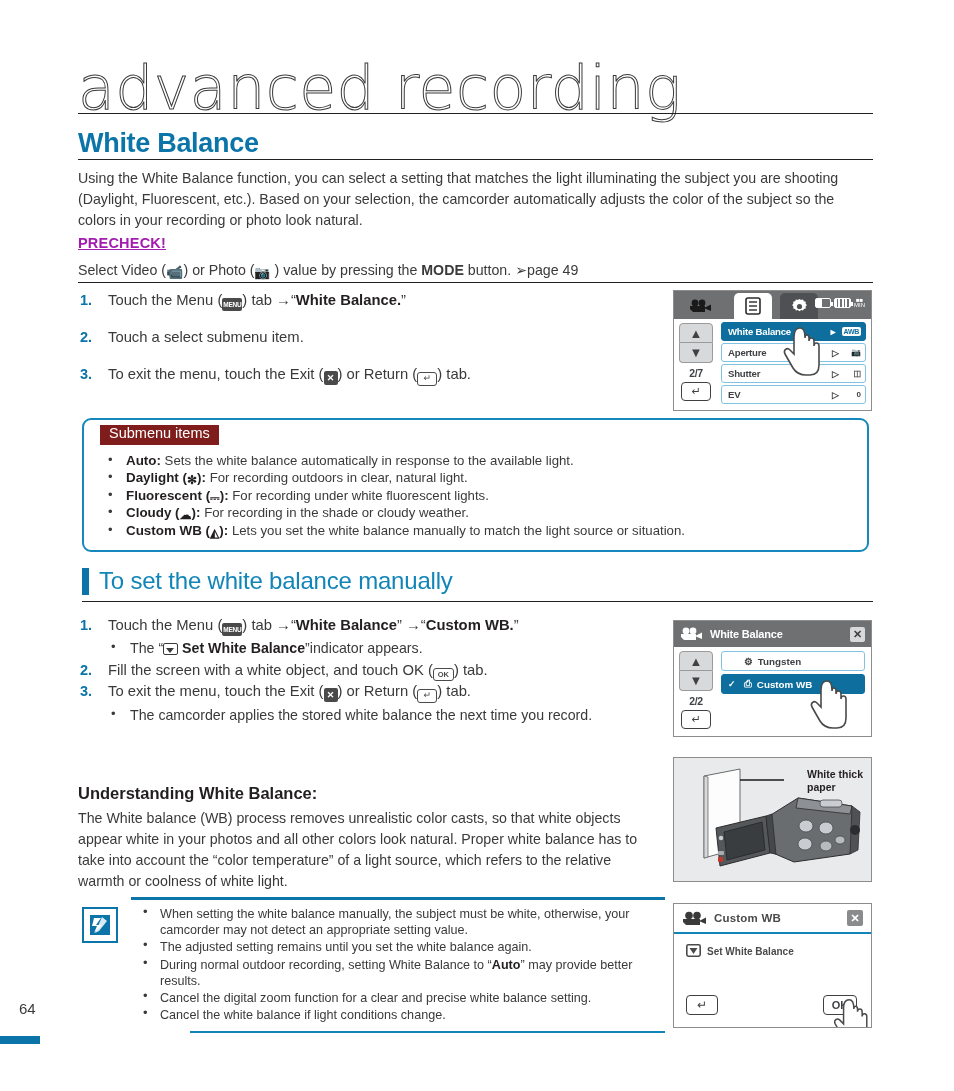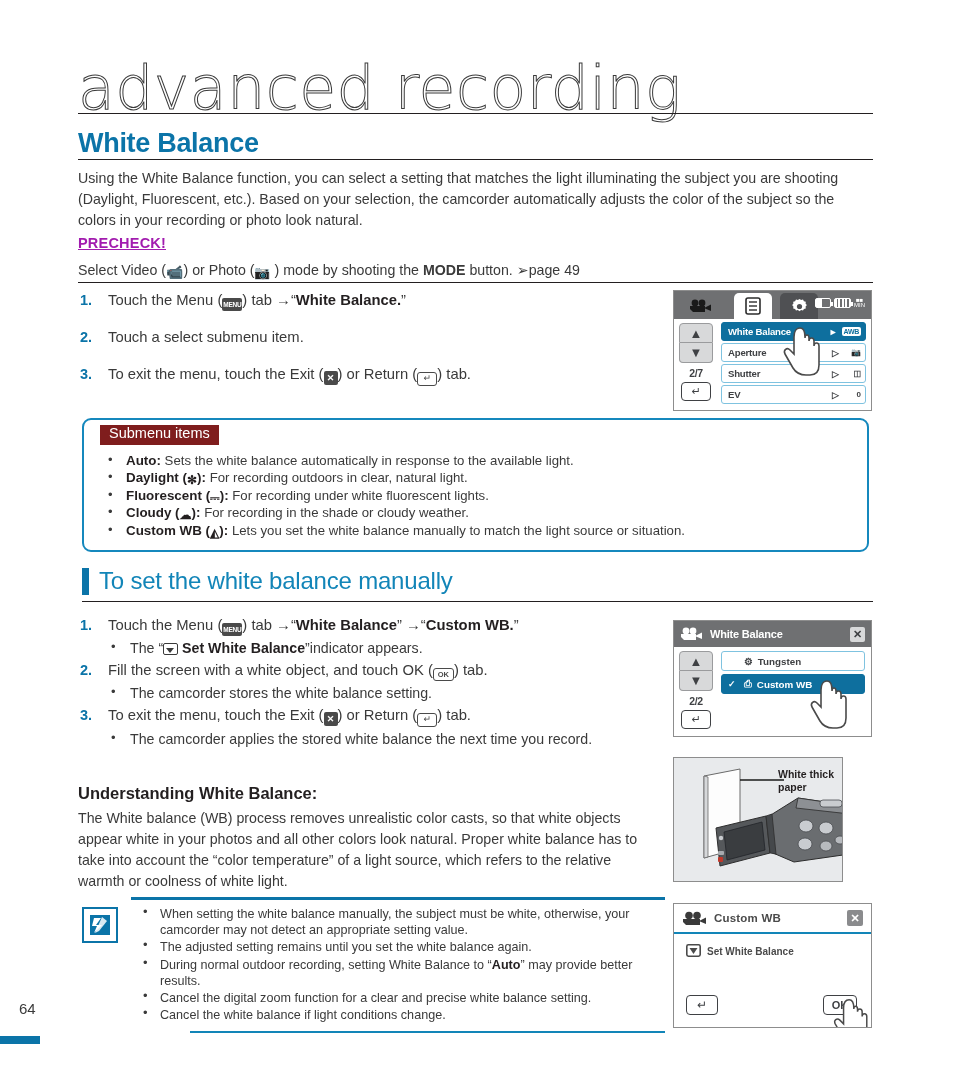--- a/index.html
+++ b/index.html
@@ -427,21 +427,21 @@
   .wb-row {
     height:20px; margin-bottom:3px;
     border:1px solid #7fc3e0; border-radius:3px;
     display:flex; align-items:center; gap:5px;
     padding:0 6px; font-size:9.8px; font-weight:bold; color:#3f4144; background:#fff;
   }
   .wb-row.sel { background:#0e6f9e; border-color:#0e6f9e; color:#fff; }
   .wb-check { font-size:9px; font-weight:bold; }
 
   
-  #lcd3 { left: 673px; top: 757px; width: 170px; height: 125px; background:#e8eaec; }
+  #lcd3 { left: 673px; top: 757px; width: 199px; height: 125px; background:#e8eaec; }
   .photo-label {
     position:absolute; right:8px; top:10px;
     font-size:10.5px; font-weight:bold; color:#231f20; text-align:left;
     line-height:13px;
   }
 
   
   #lcd4 { left: 673px; top: 903px; width: 199px; height: 125px; }
   .cwb-head {
     position:absolute; left:0; top:0; width:100%; height:30px;
@@ -477,21 +477,21 @@
 <div class="chapter-title">advanced recording</div>
 <div class="chapter-rule"></div>
 
 <div class="section-heading">White Balance</div>
 <div class="section-rule"></div>
 
 <div class="intro">Using the White Balance function, you can select a setting that matches the light illuminating the subject you are shooting (Daylight, Fluorescent, etc.). Based on your selection, the camcorder automatically adjusts the color of the subject so the colors in your recording or photo look natural.</div>
 
 <div class="precheck-label">PRECHECK!</div>
 <div class="precheck-text">
-  <span>Select Video (</span><span class="ic ic-video">📹</span><span>) or Photo (</span><span class="ic ic-photo">📷</span><span> ) mode by shooting the </span><b>MODE</b><span> button. </span><span>➢</span><span>page 49</span>
+  <span>Select Video (</span><span class="ic ic-video">📹</span><span>) or Photo (</span><span class="ic ic-photo">📷</span><span> ) value by pressing the </span><b>MODE</b><span> button. </span><span>➢</span><span>page 49</span>
 </div>
 <div class="precheck-rule"></div>
 
 <div class="steps" style="left:78px; top:290px; width:580px;">
   <div class="step">
     <span class="num">1.</span><span>Touch the Menu (</span><span class="ic ic-menu">MENU</span><span>) tab </span><span>→</span><span>“</span><b>White Balance.</b><span>”</span>
   </div>
   <div class="step">
     <span class="num">2.</span><span>Touch a select submenu item.</span>
   </div>
@@ -520,21 +520,20 @@
 <div class="steps" style="left:78px; top:615px; width:580px;">
   <div class="step" style="margin-bottom:0;">
     <span class="num">1.</span><span>Touch the Menu (</span><span class="ic ic-menu">MENU</span><span>) tab </span><span>→</span>“<b>White Balance</b>” <span>→</span>“<b>Custom WB.</b>”
   </div>
   <div class="step-sub">
     <span>The “</span><span class="ic ic-wbbox"></span><span>&nbsp;</span><b>Set White Balance</b><span>”indicator appears.</span>
   </div>
   <div class="step" style="margin-bottom:0;">
     <span class="num">2.</span><span>Fill the screen with a white object, and touch OK (</span><span class="ic ic-ok">OK</span><span>) tab.</span>
   </div>
-  <div class="step-sub">The camcorder stores the white balance setting.</div>
   <div class="step" style="margin-bottom:0;">
     <span class="num">3.</span><span>To exit the menu, touch the Exit (</span><span class="ic ic-exit">✕</span><span>) or Return (</span><span class="ic ic-return">↵</span><span>) tab.</span>
   </div>
   <div class="step-sub" style="width:575px;">The camcorder applies the stored white balance the next time you record.</div>
 </div>
 
 <div class="understand-h">Understanding White Balance:</div>
 <div class="understand-p">The White balance (WB) process removes unrealistic color casts, so that white objects appear white in your photos and all other colors look natural. Proper white balance has to take into account the “color temperature” of a light source, which refers to the relative warmth or coolness of white light.</div>
 
 <div class="note-rule-top"></div>

